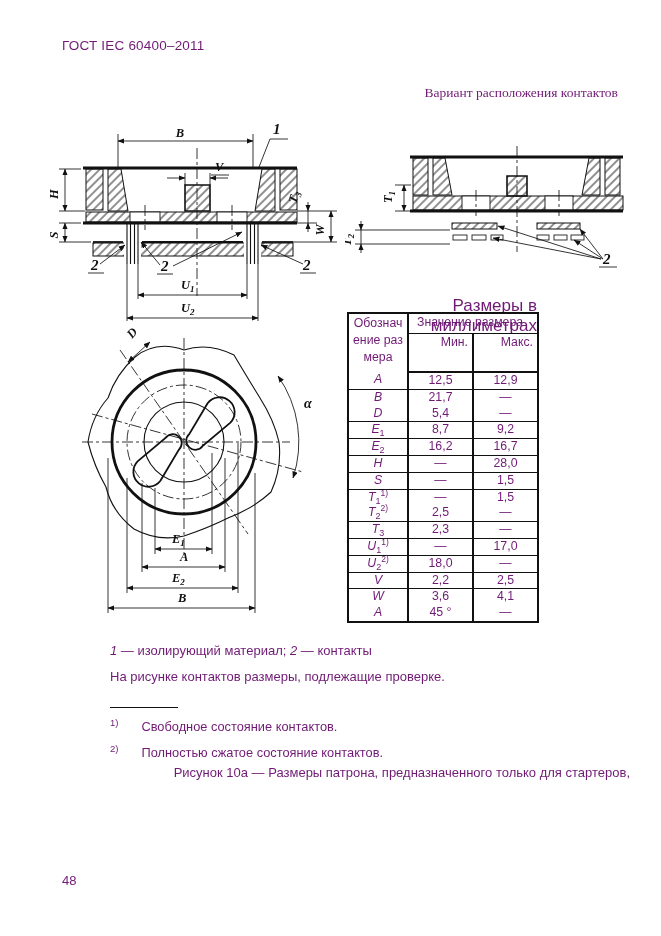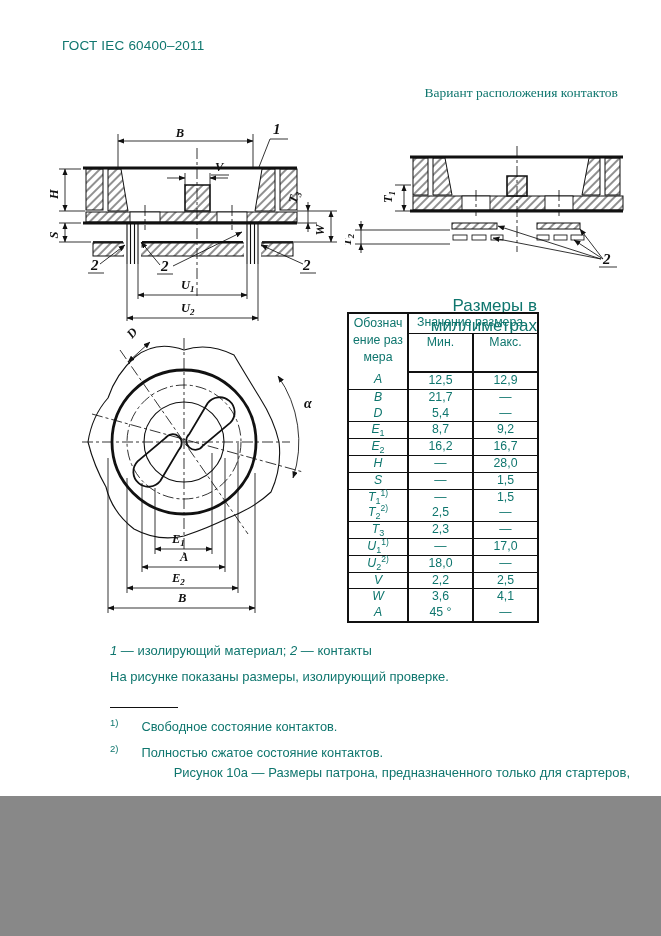--- a/index.html
+++ b/index.html
@@ -1,30 +1,30 @@
 <!DOCTYPE html>
 <html><head>
 <meta charset="utf-8">
 <style>
   html,body{margin:0;padding:0;background:#888}
-  .page{position:relative;width:661px;height:796px;background:#fff;margin:0 auto;
-        font-family:"Liberation Sans",sans-serif;color:#0f766e;overflow:hidden}
+  .page{position:relative;width:661px;height:936px;background:#fff;margin:0 auto;
+        font-family:"Liberation Sans",sans-serif;color:#701a75;overflow:hidden}
   .abs{position:absolute}
   .doc-header{left:62px;top:38px;font-size:13.5px;letter-spacing:.2px}
   .variant-title{left:330px;top:85px;width:288px;text-align:right;
         font-family:"Liberation Serif",serif;font-size:13.5px}
   .tbl-title{left:347px;top:296px;width:190px;text-align:right;font-size:17px}
 
   table.dims{position:absolute;left:347px;top:312px;border-collapse:collapse;
         table-layout:fixed;width:190px;font-size:12.3px;border:2.2px solid #111}
   .dims th,.dims td{padding:0;font-weight:normal;vertical-align:top}
   .dims .h1{text-align:center;padding:1px 3px;border-right:2px solid #111;
         line-height:1.4;word-break:break-all}
   .dims .h2{text-align:left;padding:1px 8px;border-bottom:1.8px solid #111;height:17px}
-  .dims .h3{text-align:center;padding:1px 4px;height:35px;border-bottom:2px solid #111}
+  .dims .h3{text-align:right;padding:1px 4px;height:35px;border-bottom:2px solid #111}
   .dims .h3.mid{border-right:2px solid #111}
   .dims tbody td{text-align:center;height:15.8px;line-height:15.4px}
   .dims tbody td:nth-child(1){border-right:2px solid #111}
   .dims tbody td:nth-child(2){border-right:2px solid #111}
   .dims tr.gend td{border-bottom:1.6px solid #111}
   .dims tbody i{font-style:italic;font-family:"Liberation Sans",sans-serif}
   .dims sub{font-size:9px;line-height:0}
   .dims sup{font-size:8.5px;line-height:0}
 
   .legend{left:110px;top:643px;font-size:13px}
@@ -348,21 +348,21 @@
         </tr>
         <tr class="gend">
           <td><i>A</i></td>
           <td>45 °</td>
           <td>—</td>
         </tr>
       </tbody>
   </table>
 
   <div class="abs legend"><i>1</i><span> — изолирующий материал; </span><i>2</i><span> — контакты</span></div>
-  <div class="abs checknote">На рисунке показаны размеры, изолирующий проверке.</div>
+  <div class="abs checknote">На рисунке контактов размеры, подлежащие проверке.</div>
 
   <div class="abs fnline"></div>
   <div class="abs fn" style="left:110px;top:717px"><sup>1)</sup><span class="fntext">Свободное состояние контактов.</span></div>
   <div class="abs fn" style="left:110px;top:743px"><sup>2)</sup><span class="fntext">Полностью сжатое состояние контактов.</span></div>
 
   <div class="abs caption" style="top:765px">Рисунок 10а — Размеры патрона, предназначенного только для стартеров,</div>
 
   <div class="abs page-number">48</div>
 </div>
 

